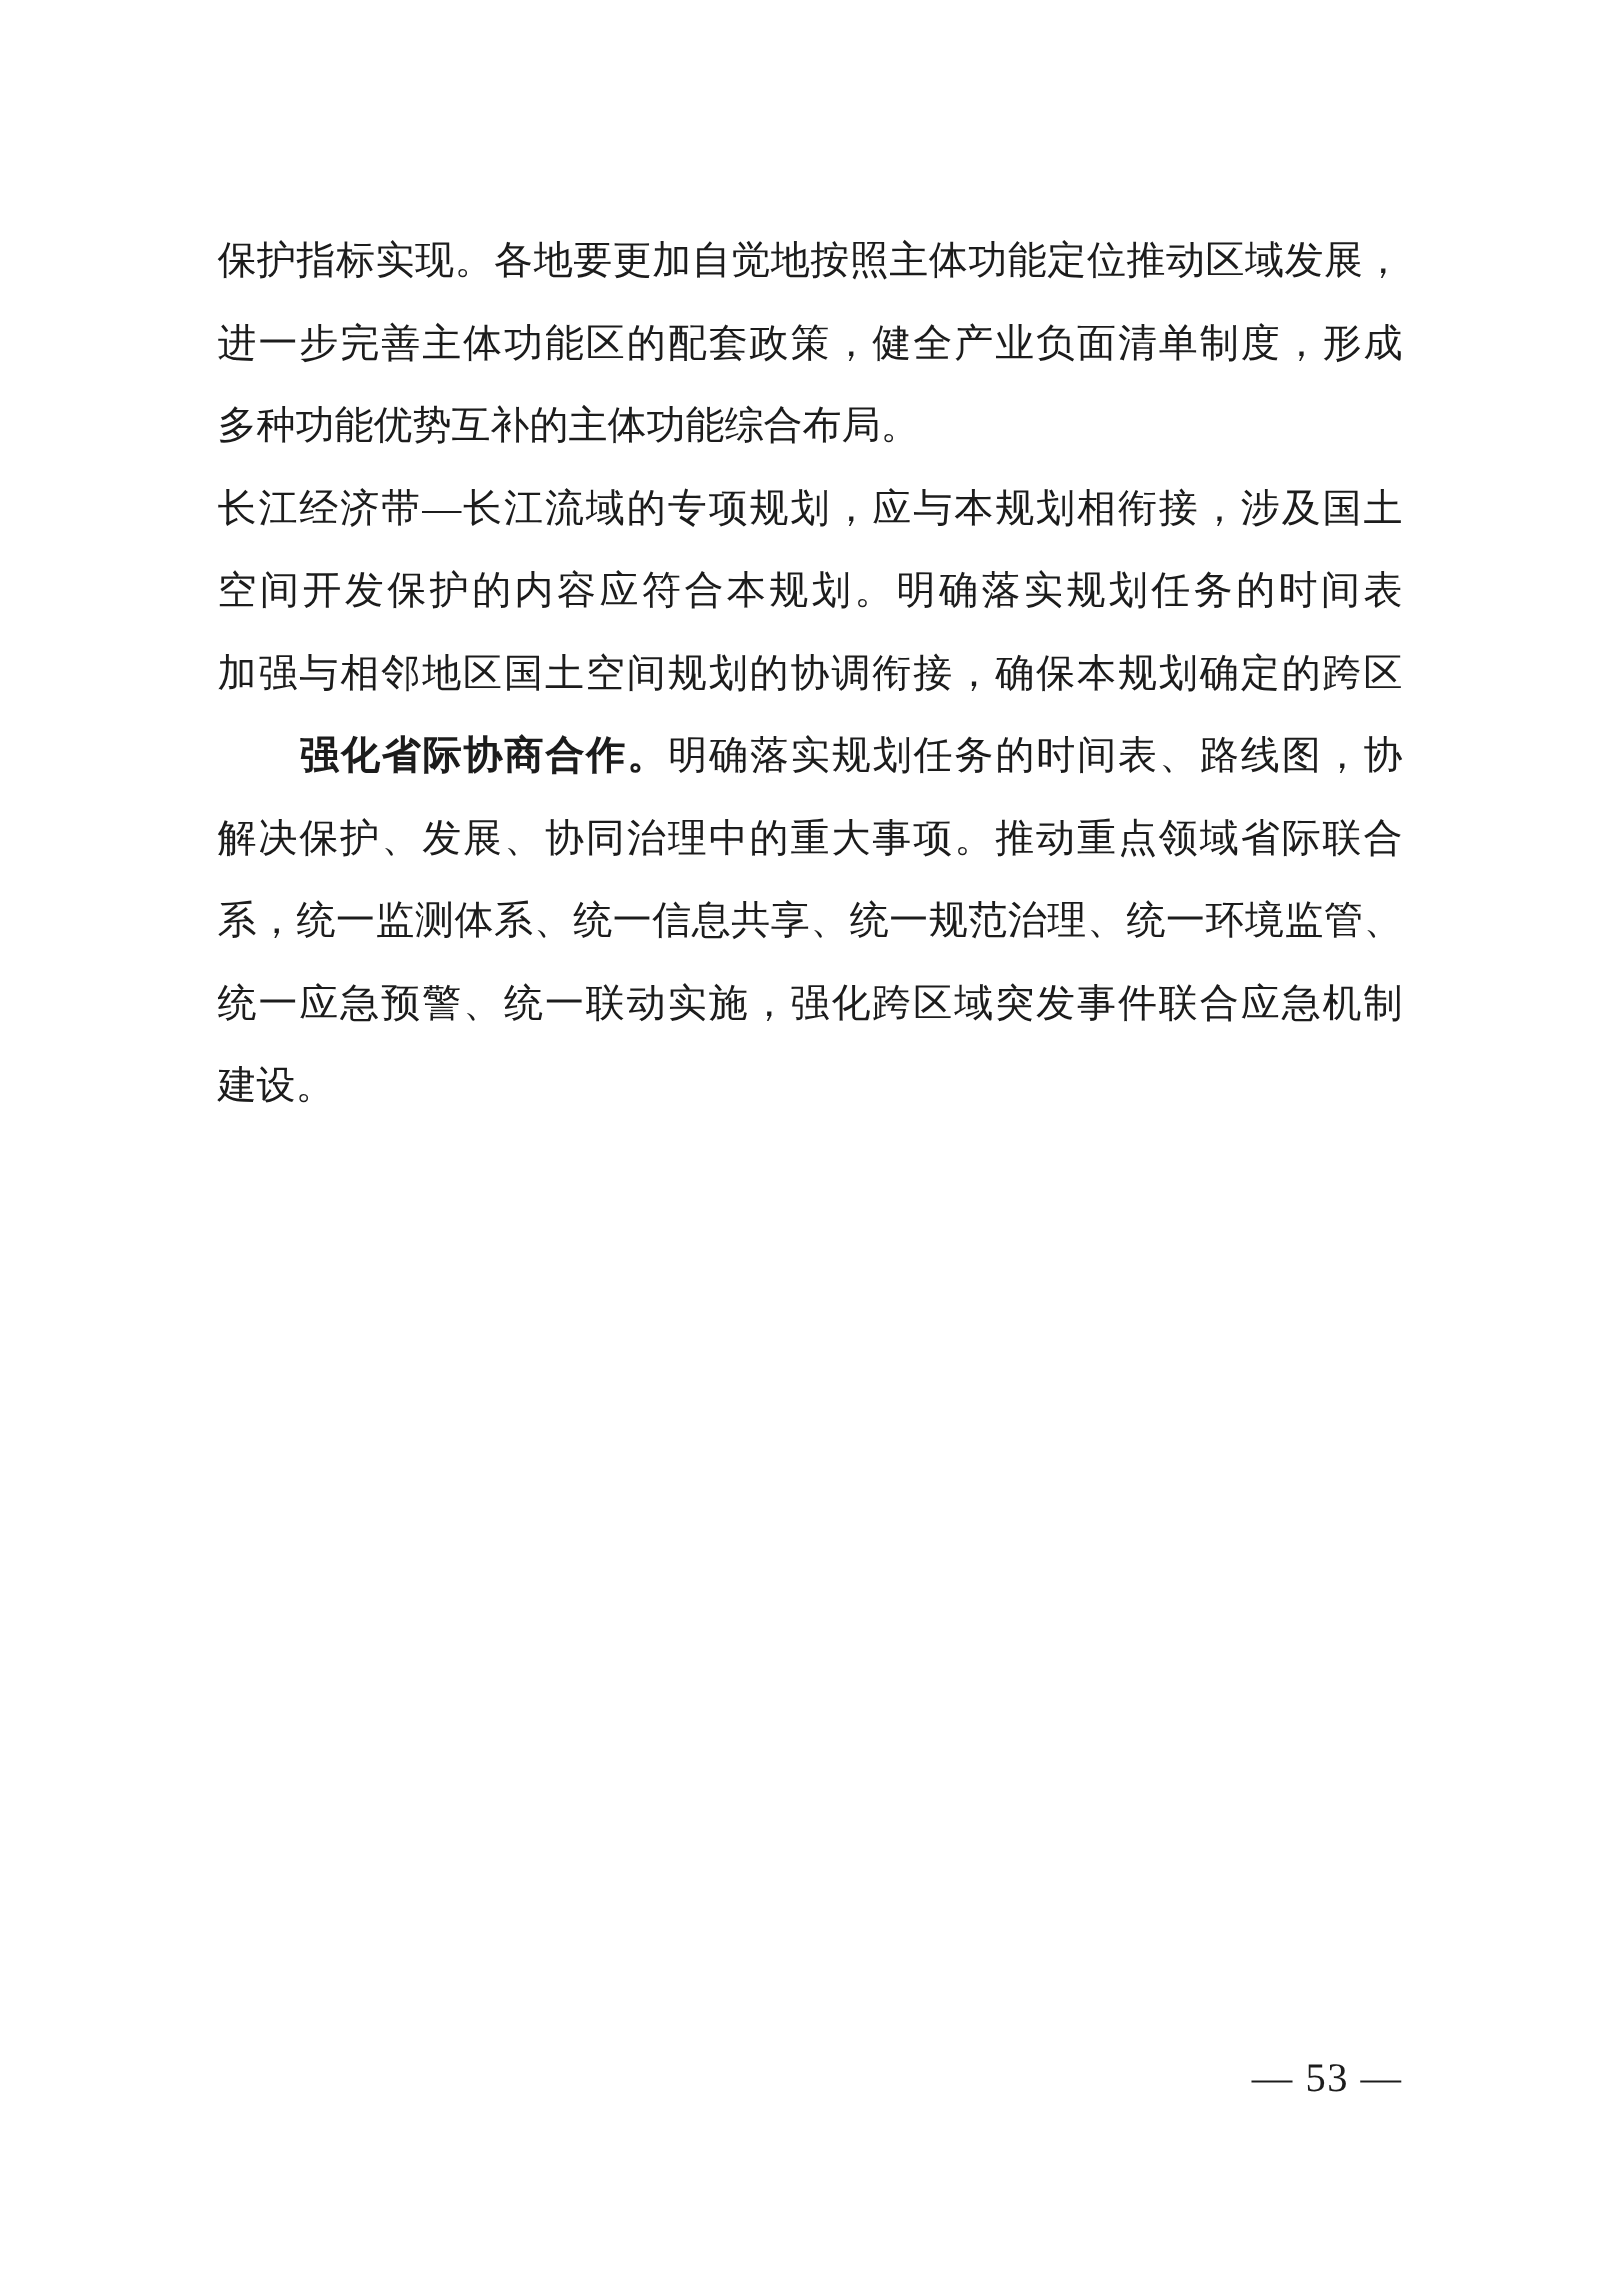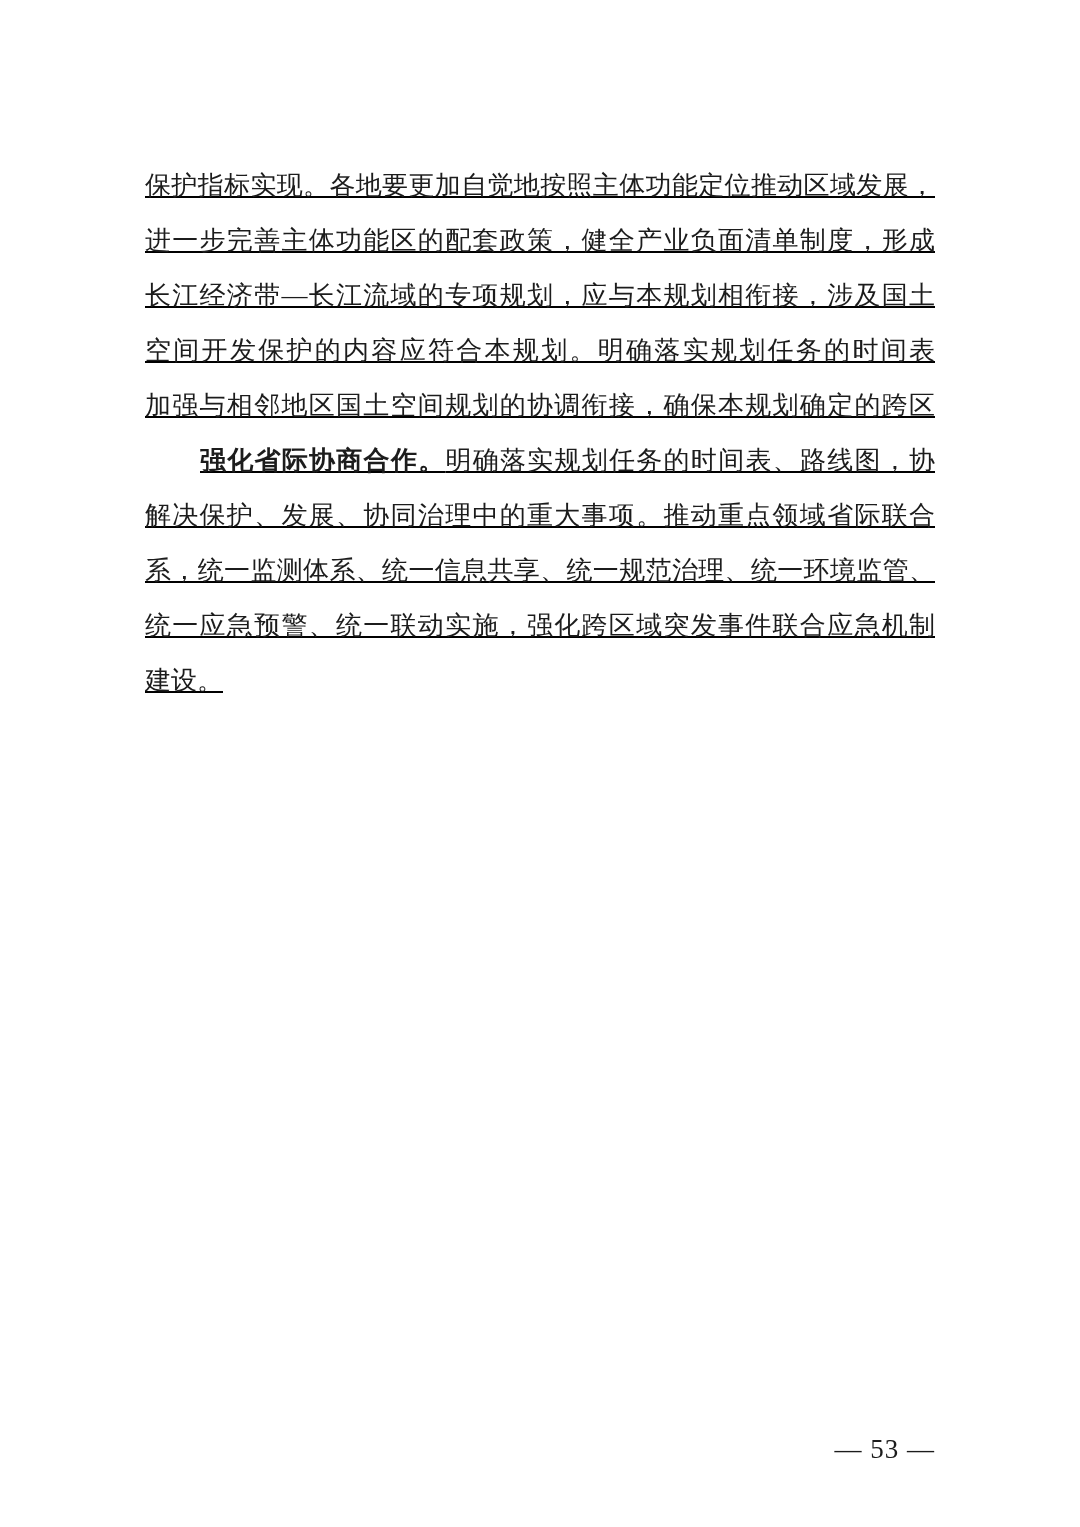--- a/index.html
+++ b/index.html
@@ -15,23 +15,22 @@
     font-family: "Liberation Serif", "DejaVu Serif", serif;
   }
   .page {
     position: absolute;
     inset: 0;
     background: #ffffff;
   }
   .text-block {
     position: absolute;
     left: 145px;
-    top: 158px;
+    top: 146px;
     width: 790px;
-    text-decoration: underline;
   }
   .line {
     height: 55px;
     line-height: 55px;
     font-size: 26px;
     color: #1c1c1c;
     text-align: justify;
     text-align-last: justify;
     overflow: hidden;
   }
@@ -40,36 +39,37 @@
   }
   .line.para-end {
     text-align: left;
     text-align-last: left;
   }
   .line b {
     font-weight: bold;
   }
   .page-number {
     position: absolute;
-    top: 1434px;
+    top: 1370px;
     right: 145px;
     font-size: 27px;
     color: #1c1c1c;
     letter-spacing: 1px;
     white-space: nowrap;
   }
 </style>
 </head>
 <body>
 
 <div class="page">
 
   <div class="text-block">
     <div class="line">保护指标实现。各地要更加自觉地按照主体功能定位推动区域发展，</div>
     <div class="line">进一步完善主体功能区的配套政策，健全产业负面清单制度，形成</div>
+    <div class="line para-end">多种功能优势互补的主体功能综合布局。</div>
 
     <div class="line">长江经济带—长江流域的专项规划，应与本规划相衔接，涉及国土</div>
     <div class="line">空间开发保护的内容应符合本规划。明确落实规划任务的时间表</div>
     <div class="line">加强与相邻地区国土空间规划的协调衔接，确保本规划确定的跨区</div>
 
     <div class="line indent">
       <b>强化省际协商合作。</b><span>明确落实规划任务的时间表、路线图，协</span>
     </div>
     <div class="line">解决保护、发展、协同治理中的重大事项。推动重点领域省际联合</div>
     <div class="line">系，统一监测体系、统一信息共享、统一规范治理、统一环境监管、</div>

